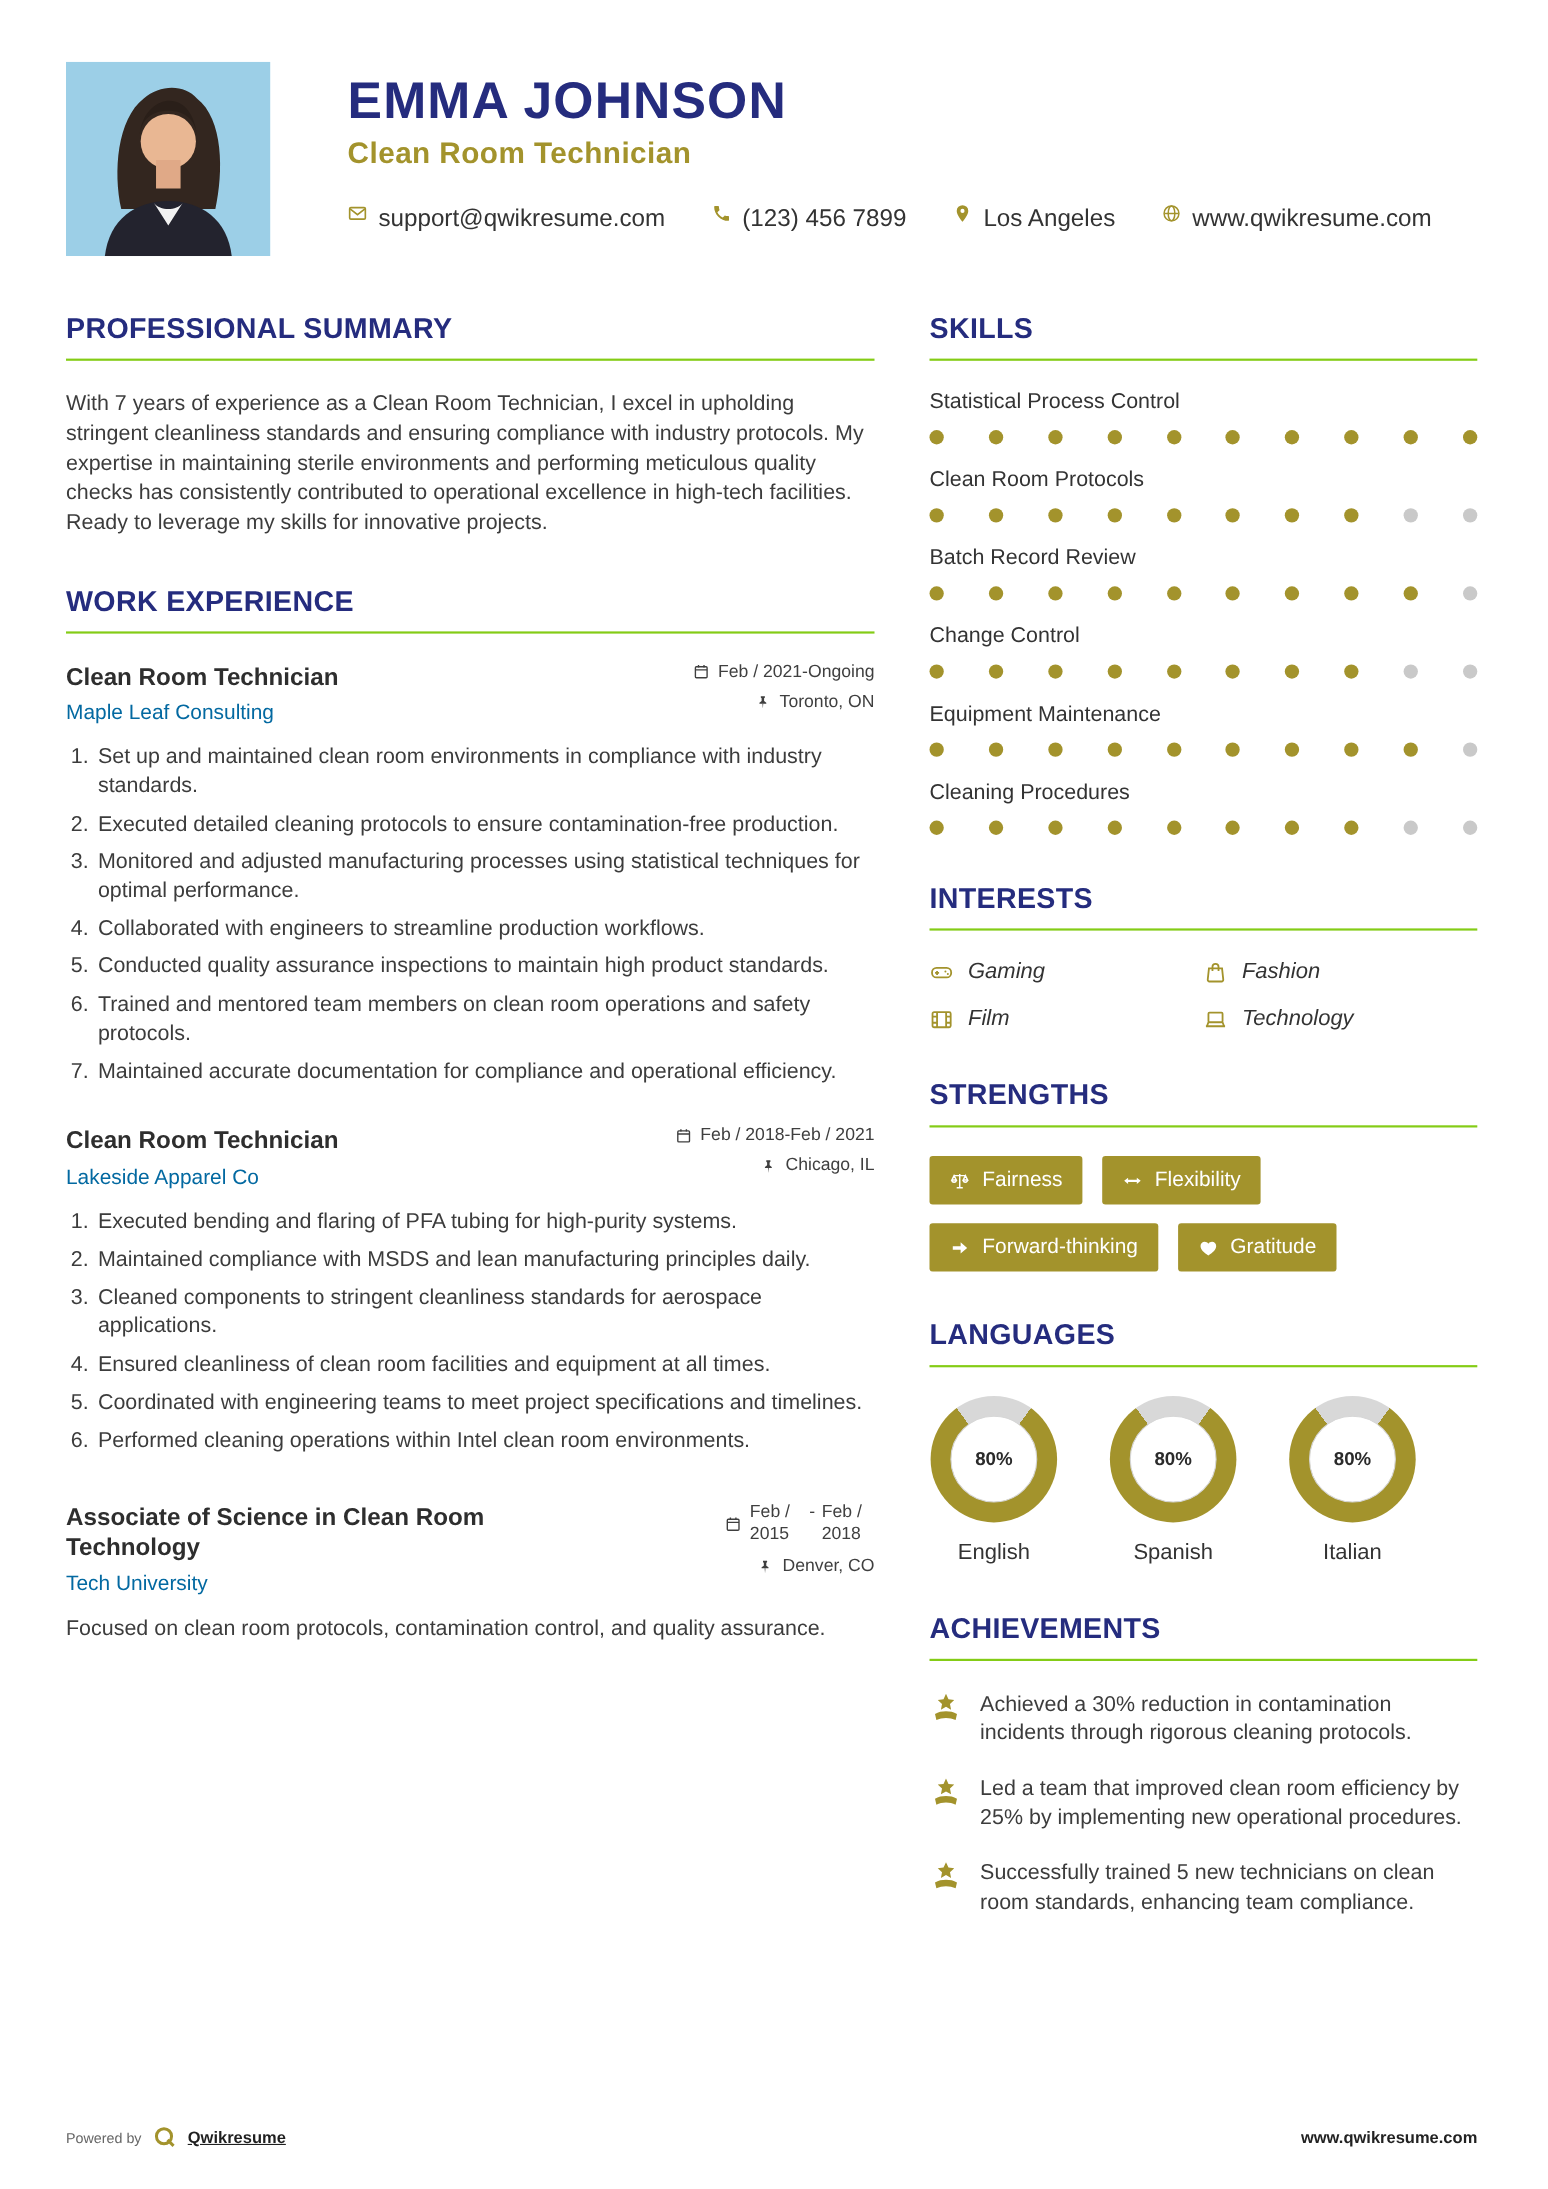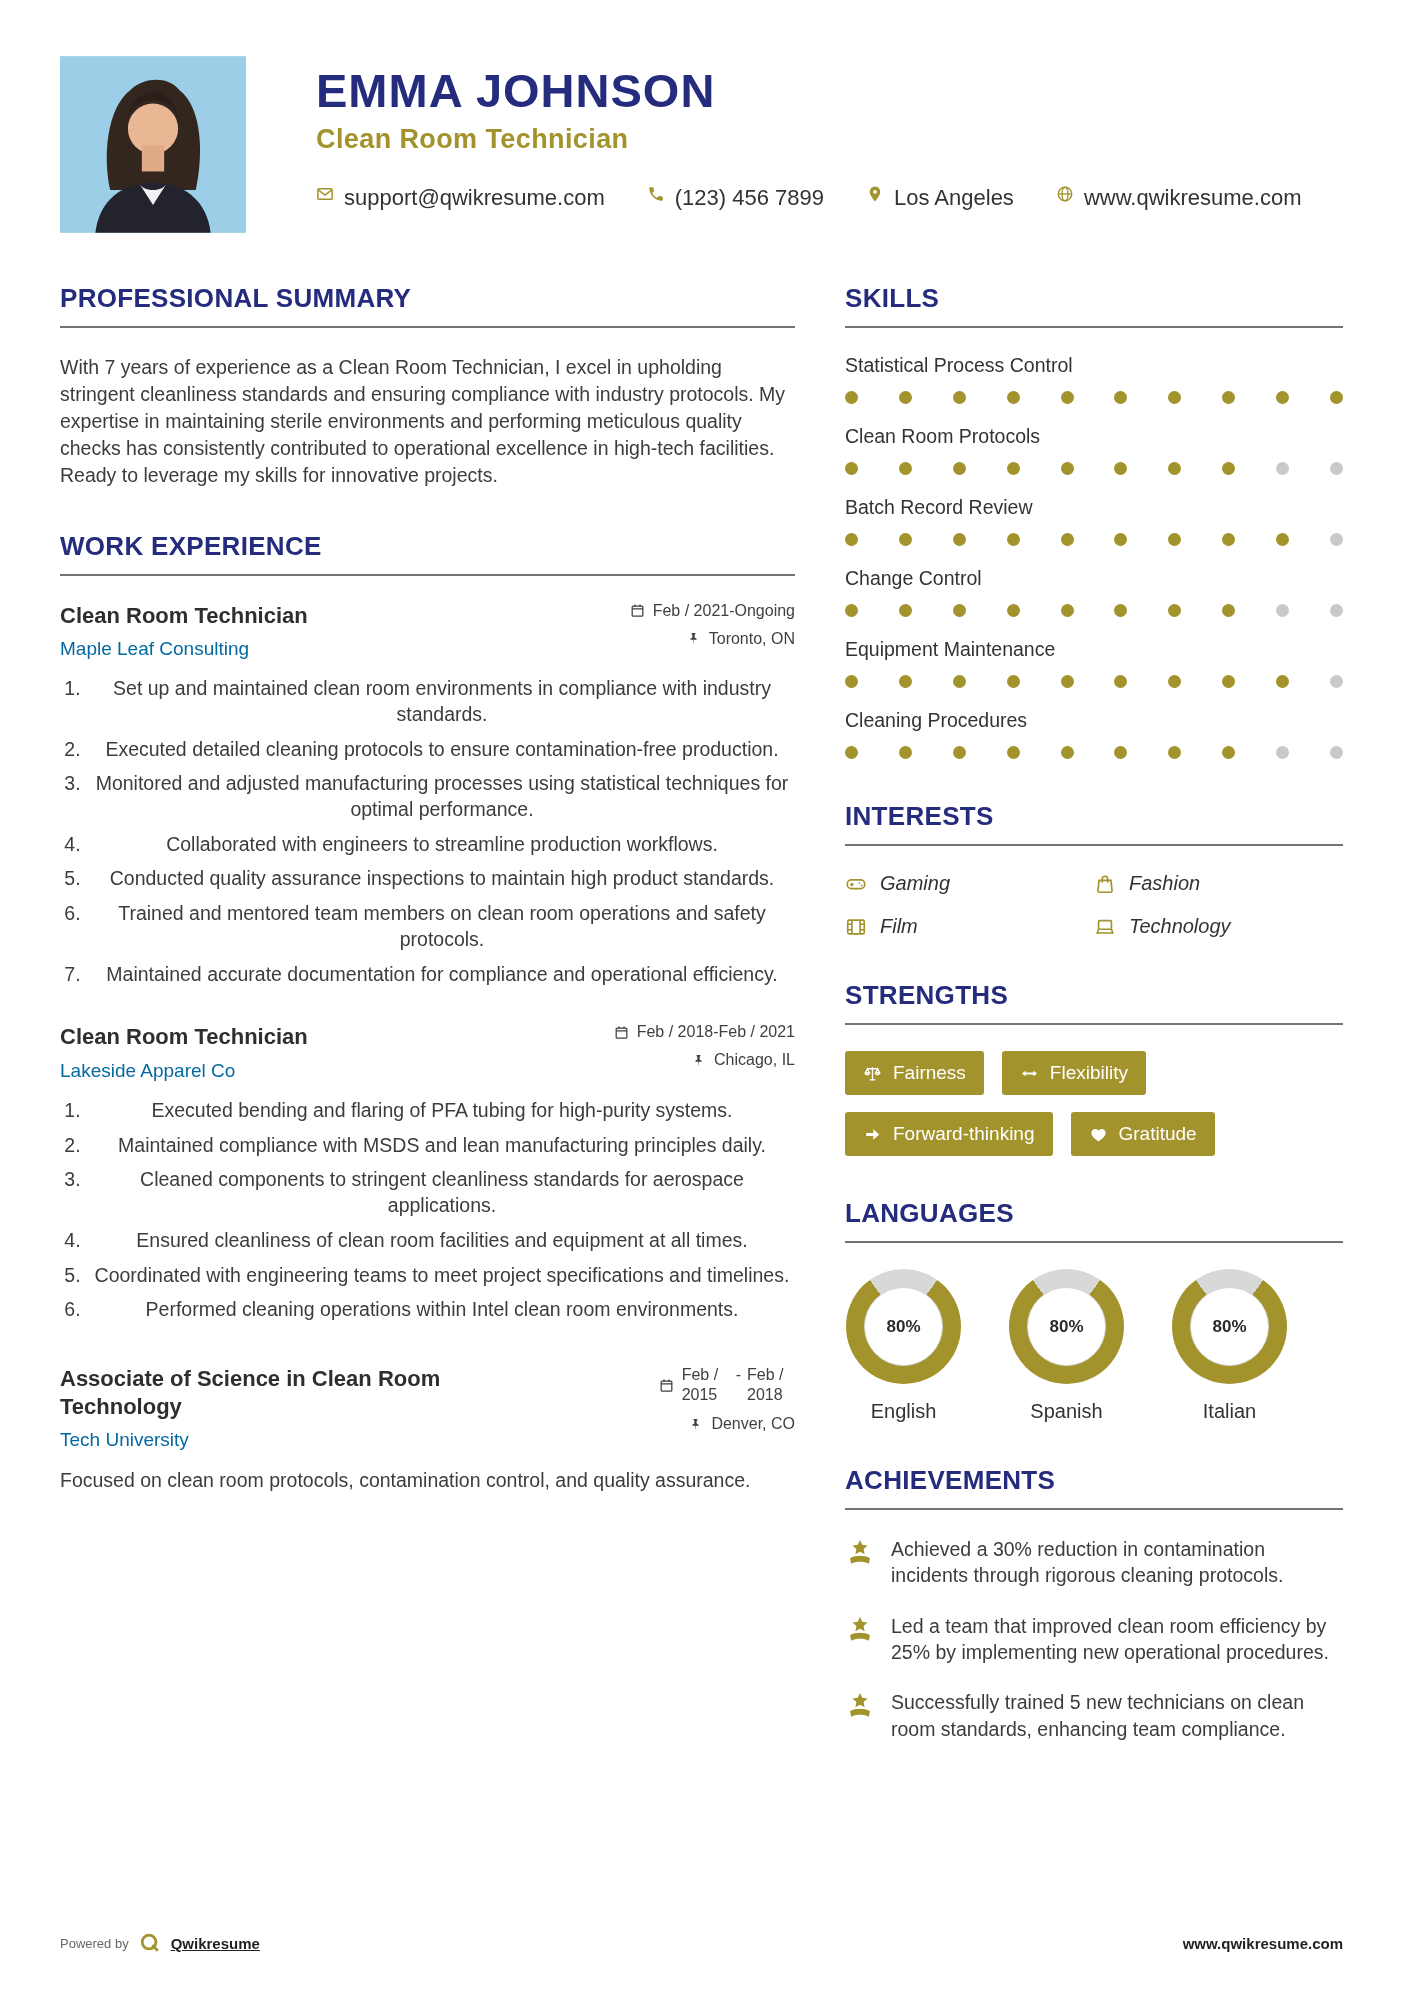--- a/index.html
+++ b/index.html
@@ -24,38 +24,38 @@
   .contact-item .icon { width:18px; height:18px; flex:0 0 18px; }
 
   
   .columns { display:flex; gap:50px; margin-top:50px; }
   .col-left  { width:735px; flex:0 0 735px; }
   .col-right { width:498px; flex:0 0 498px; }
 
   .sec { margin-bottom:42px; }
   .sec-heading {
     font-size:26px; font-weight:bold; color:#252c7e; letter-spacing:0.3px;
-    padding-bottom:12px; border-bottom:2px solid #737373; margin-bottom:26px;
+    padding-bottom:12px; border-bottom:2px solid #84cc16; margin-bottom:26px;
   }
 
   .body-text { font-size:19.5px; line-height:1.38; color:#3c3c3c; }
 
   
   .job { margin-bottom:36px; }
   .job-head { display:flex; justify-content:space-between; align-items:flex-start; }
   .job-title { font-size:22px; font-weight:bold; color:#2e2e2e; max-width:430px; line-height:1.25; }
   .job-company { font-size:19px; color:#0369a1; margin-top:9px; }
   .job-meta { text-align:right; font-size:16px; color:#3f3f3f; flex:0 0 auto; }
   .meta-line { display:flex; justify-content:flex-end; align-items:center; gap:8px; margin-bottom:10px; }
   .meta-line .icon { width:15px; height:15px; flex:0 0 15px; }
   .date-range { display:flex; align-items:flex-start; gap:6px; }
   .date-block { width:48px; line-height:1.25; text-align:left; }
   .date-dash { padding-top:1px; }
   .job-bullets { margin-top:16px; padding-left:26px; }
-  .job-bullets li { font-size:19.5px; line-height:1.32; color:#3c3c3c; margin-bottom:9px; padding-left:3px;text-align:center; }
+  .job-bullets li { font-size:19.5px; line-height:1.32; color:#3c3c3c; margin-bottom:9px; padding-left:3px; }
 
   
   .edu-desc { margin-top:16px; }
 
   
   .skill { margin-bottom:21px; }
   .skill-label { font-size:19.5px; color:#333; margin-bottom:14px; }
   .skill-dots { display:flex; justify-content:space-between; }
   .dot { width:13px; height:13px; border-radius:50%; background:#c9c9c9; }
   .dot.on { background:#a3932c; }

